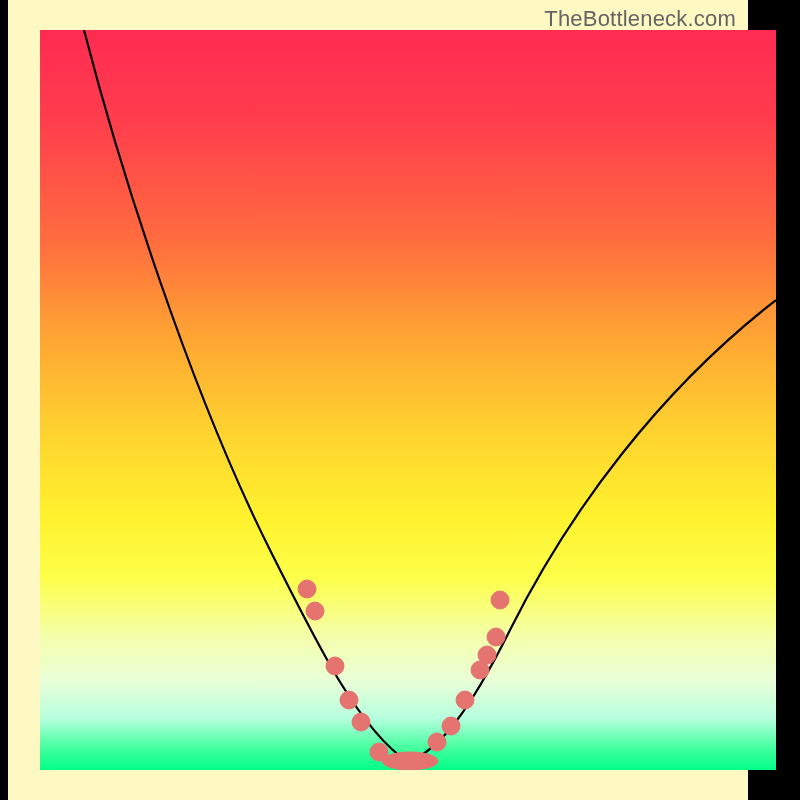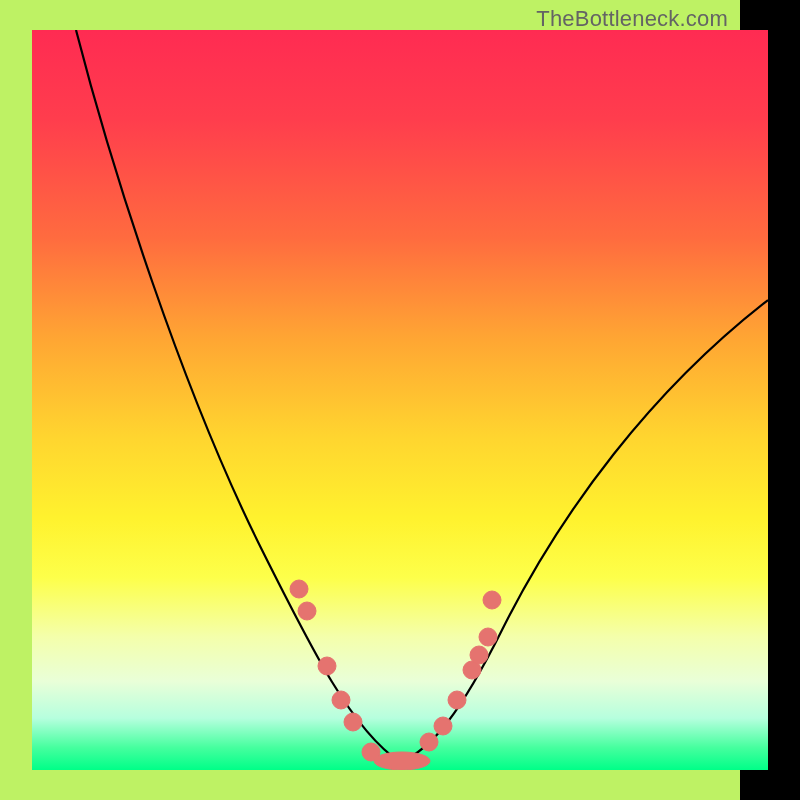--- a/index.html
+++ b/index.html
@@ -6,23 +6,23 @@
     margin: 0;
     padding: 0;
     width: 800px;
     height: 800px;
     overflow: hidden;
     background: #000;
     font-family: Arial, Helvetica, sans-serif;
   }
   .frame {
     position: absolute;
-    left: 0; top: 0;
+    left: 8px; top: 0;
     width: 740px; height: 800px;
-    background: #bef264;
+    background: #fef9c3;
   }
   .plot {
     position: absolute;
     left: 32px;
     top: 30px;
     width: 736px;
     height: 740px;
     background: linear-gradient(to bottom,
       #ff2b52 0%,
       #ff3d4d 12%,

